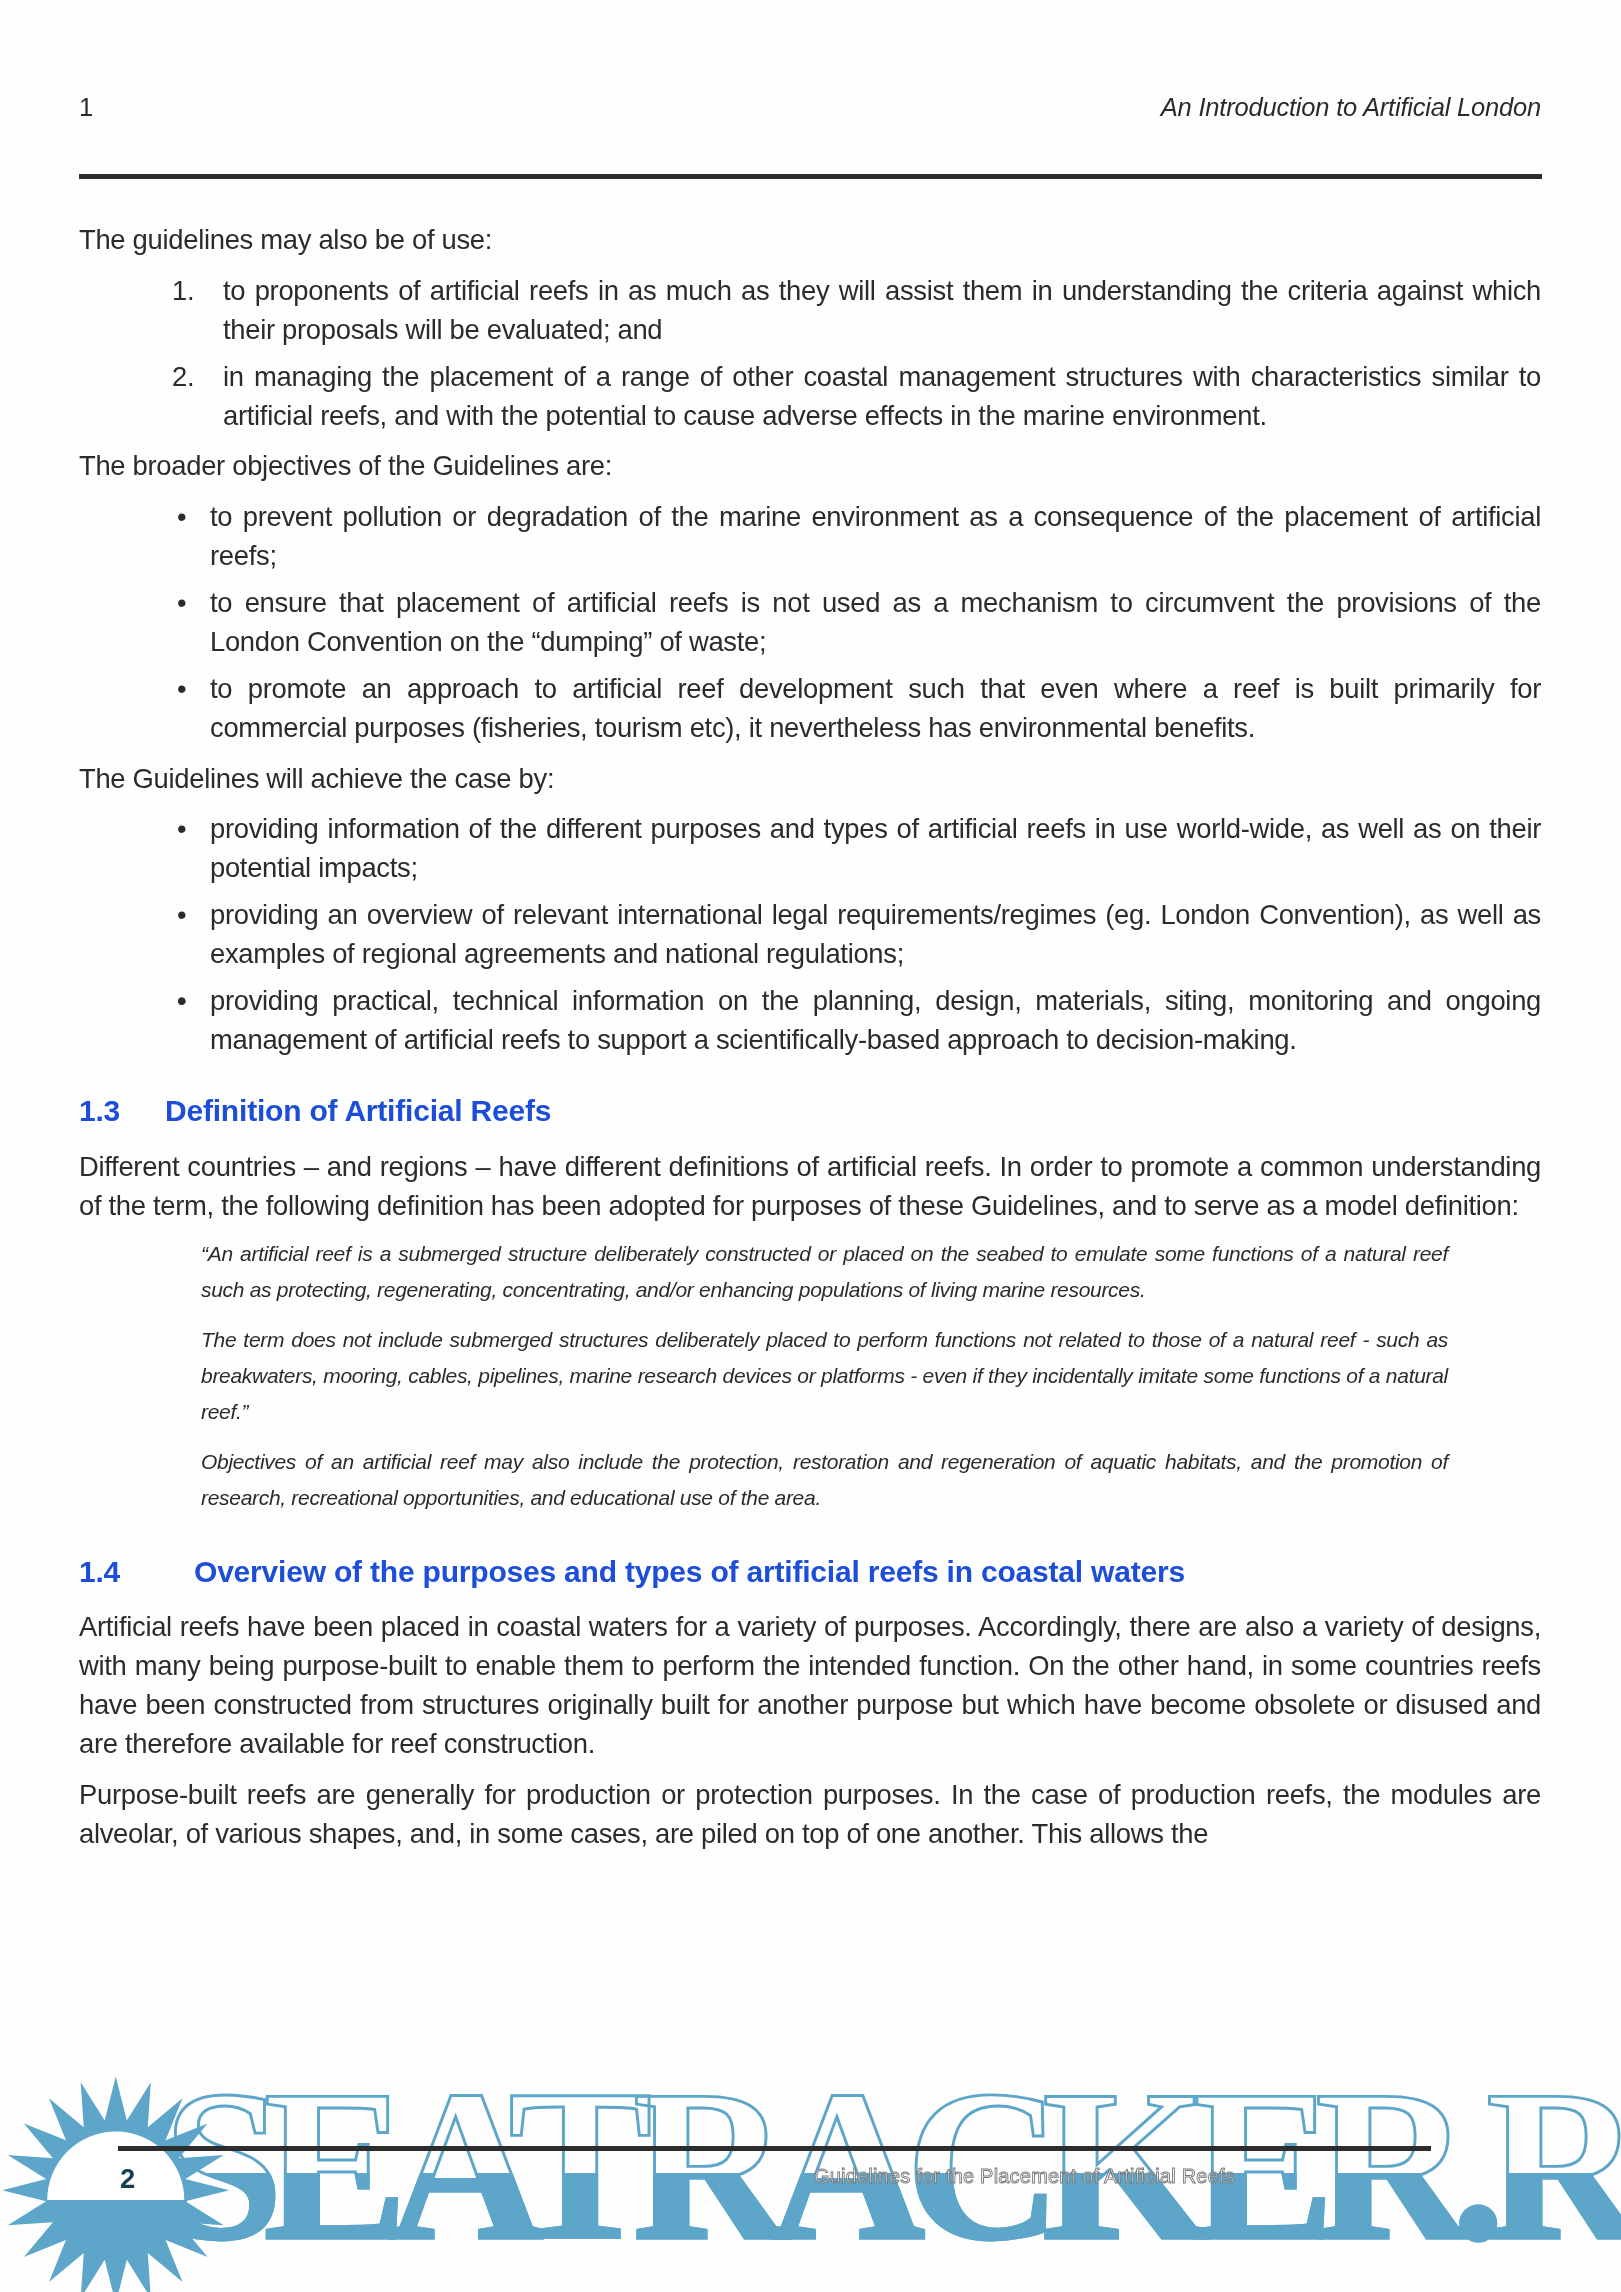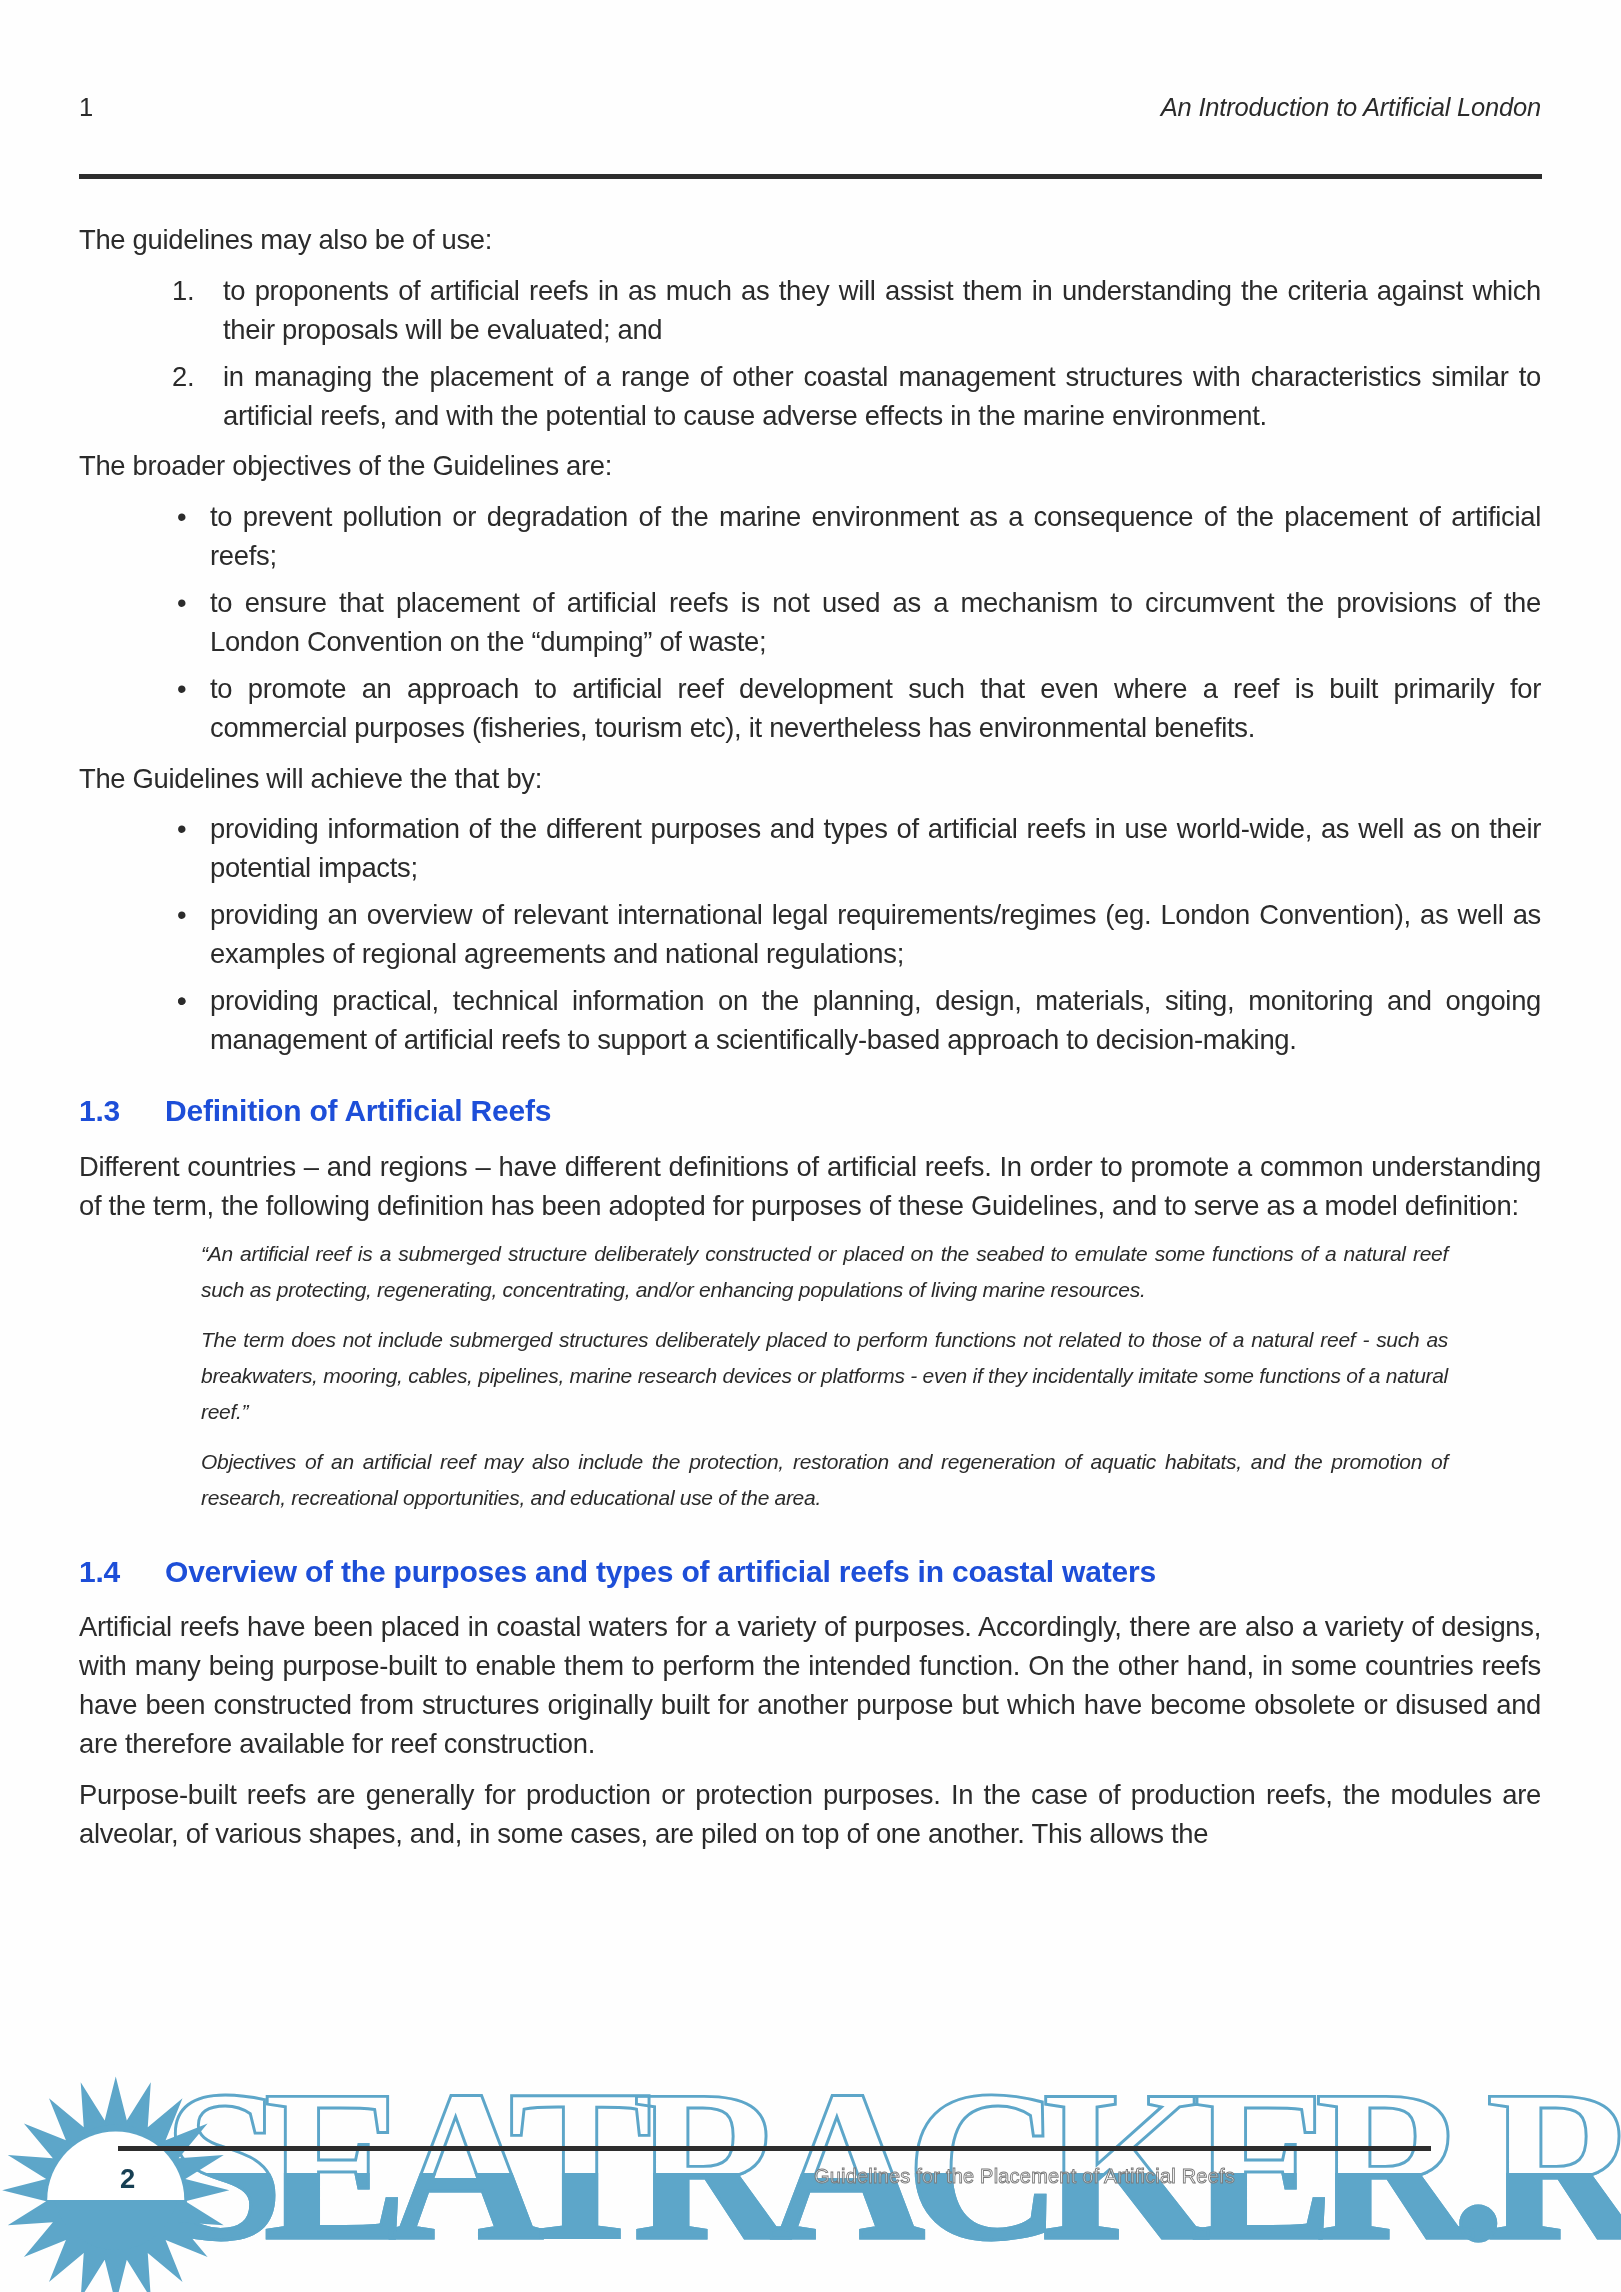--- a/index.html
+++ b/index.html
@@ -32,21 +32,21 @@
   .ol .li  { padding-left:144px; }
   .ol .marker { position:absolute; left:93px; }
   .ul .li  { padding-left:131px; }
   .ul .marker { position:absolute; left:98px; }
   .h2 {
     display:flex; margin:33px 0 17.6px; font-weight:bold;
     font-size:30px; line-height:37px; color:#1d4ed8; text-align:left;
     letter-spacing:-0.2px;
   }
   .h2 .num { width:86px; flex:0 0 auto; }
-  .h2-14 { margin-top:37px; }
+  .h2-14 { margin-top:37px;gap:29px; }
   .quote {
     font-style:italic; font-size:21px; line-height:36px;
     margin:0 93px 13.7px 122px;
   }
   
   .wm-text {
     position:absolute; left:163px; top:2058px; z-index:1;
     font-family:"Liberation Serif", serif; font-weight:bold;
     font-size:216px; line-height:1; letter-spacing:-19.6px;
     white-space:nowrap; color:#5da6c9;
@@ -118,21 +118,21 @@
       <div class="li">
         <span class="marker">•</span>
         <span>to ensure that placement of artificial reefs is not used as a mechanism to circumvent the provisions of the London Convention on the “dumping” of waste;</span>
       </div>
       <div class="li">
         <span class="marker">•</span>
         <span>to promote an approach to artificial reef development such that even where a reef is built primarily for commercial purposes (fisheries, tourism etc), it nevertheless has environmental benefits.</span>
       </div>
     </div>
 
-    <p class="p-std">The Guidelines will achieve the that by:</p>
+    <p class="p-std">The Guidelines will achieve the case by:</p>
 
     <div class="ul">
       <div class="li">
         <span class="marker">•</span>
         <span>providing information of the different purposes and types of artificial reefs in use world-wide, as well as on their potential impacts;</span>
       </div>
       <div class="li">
         <span class="marker">•</span>
         <span>providing an overview of relevant international legal requirements/regimes (eg. London Convention), as well as examples of regional agreements and national regulations;</span>
       </div>

